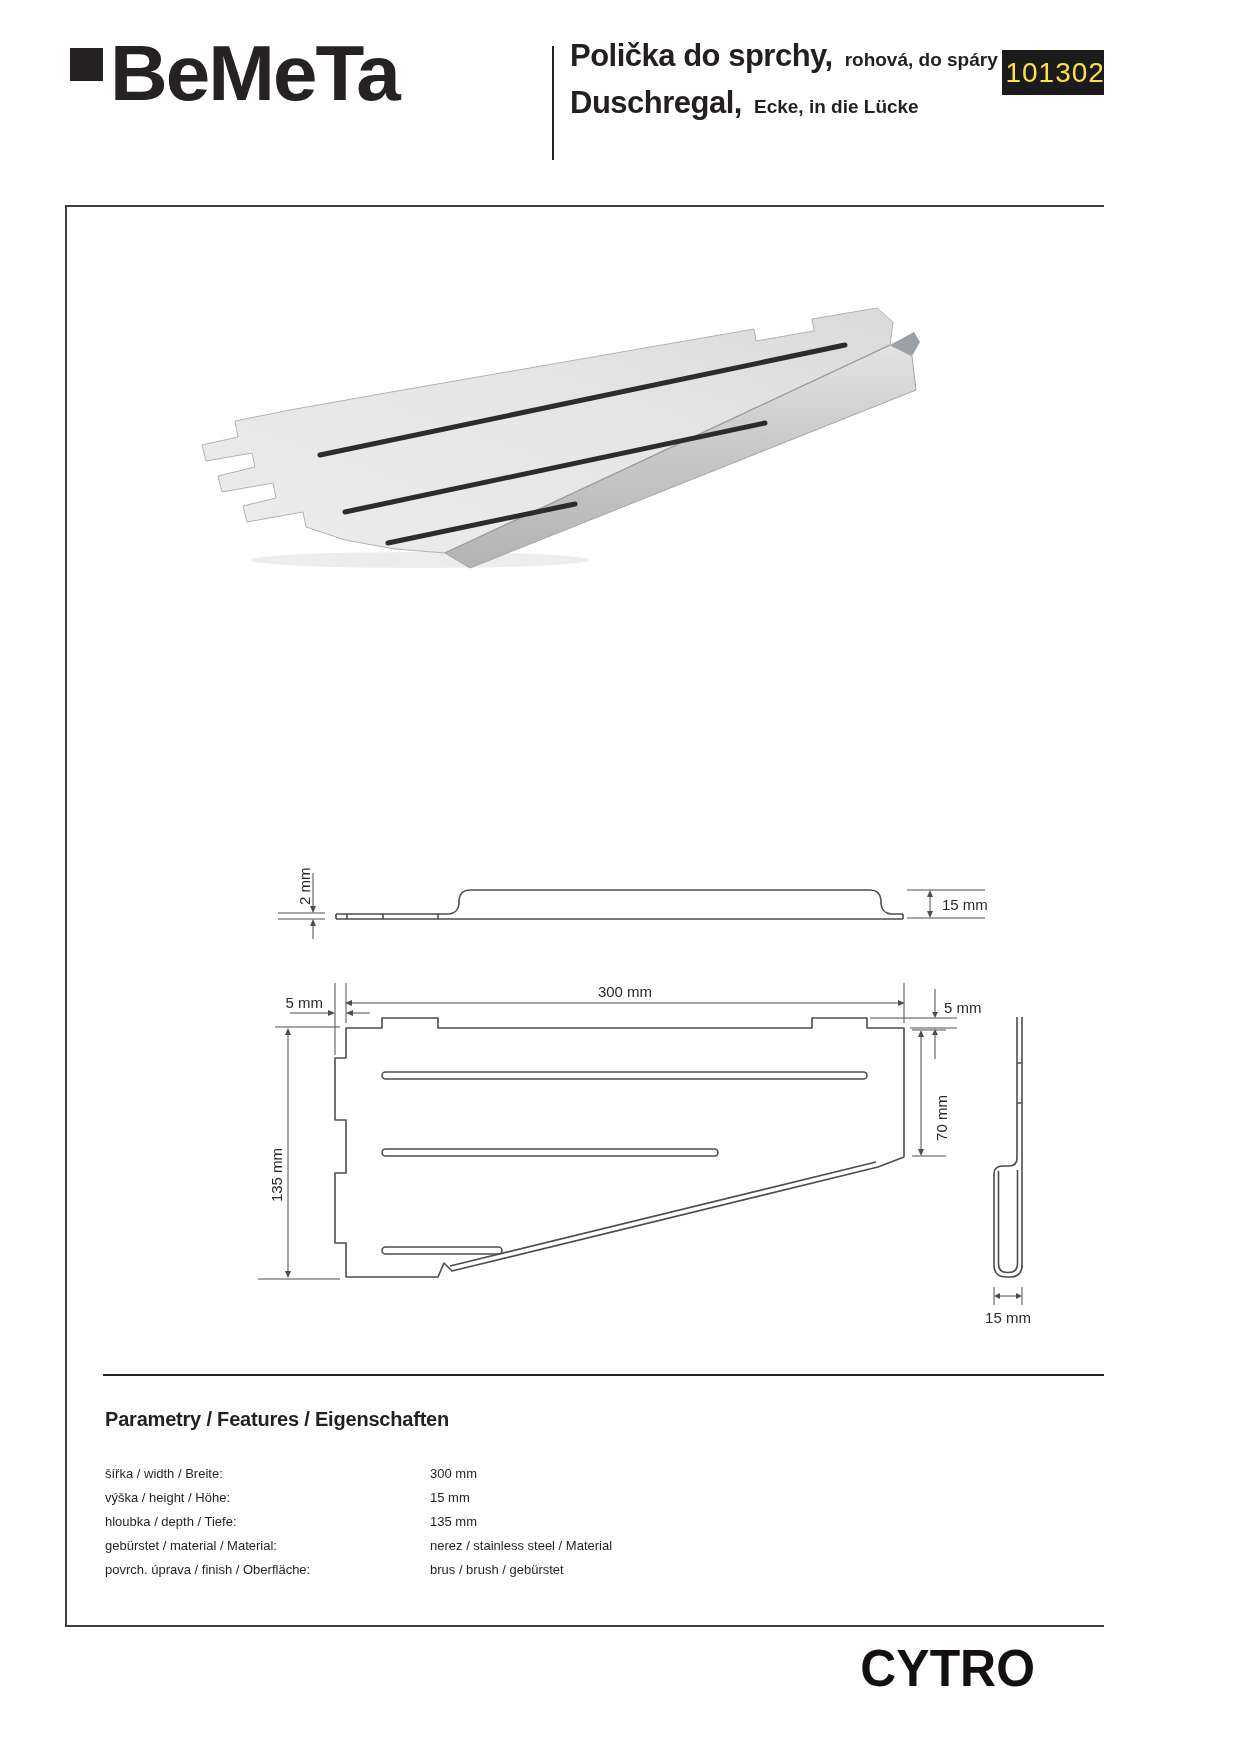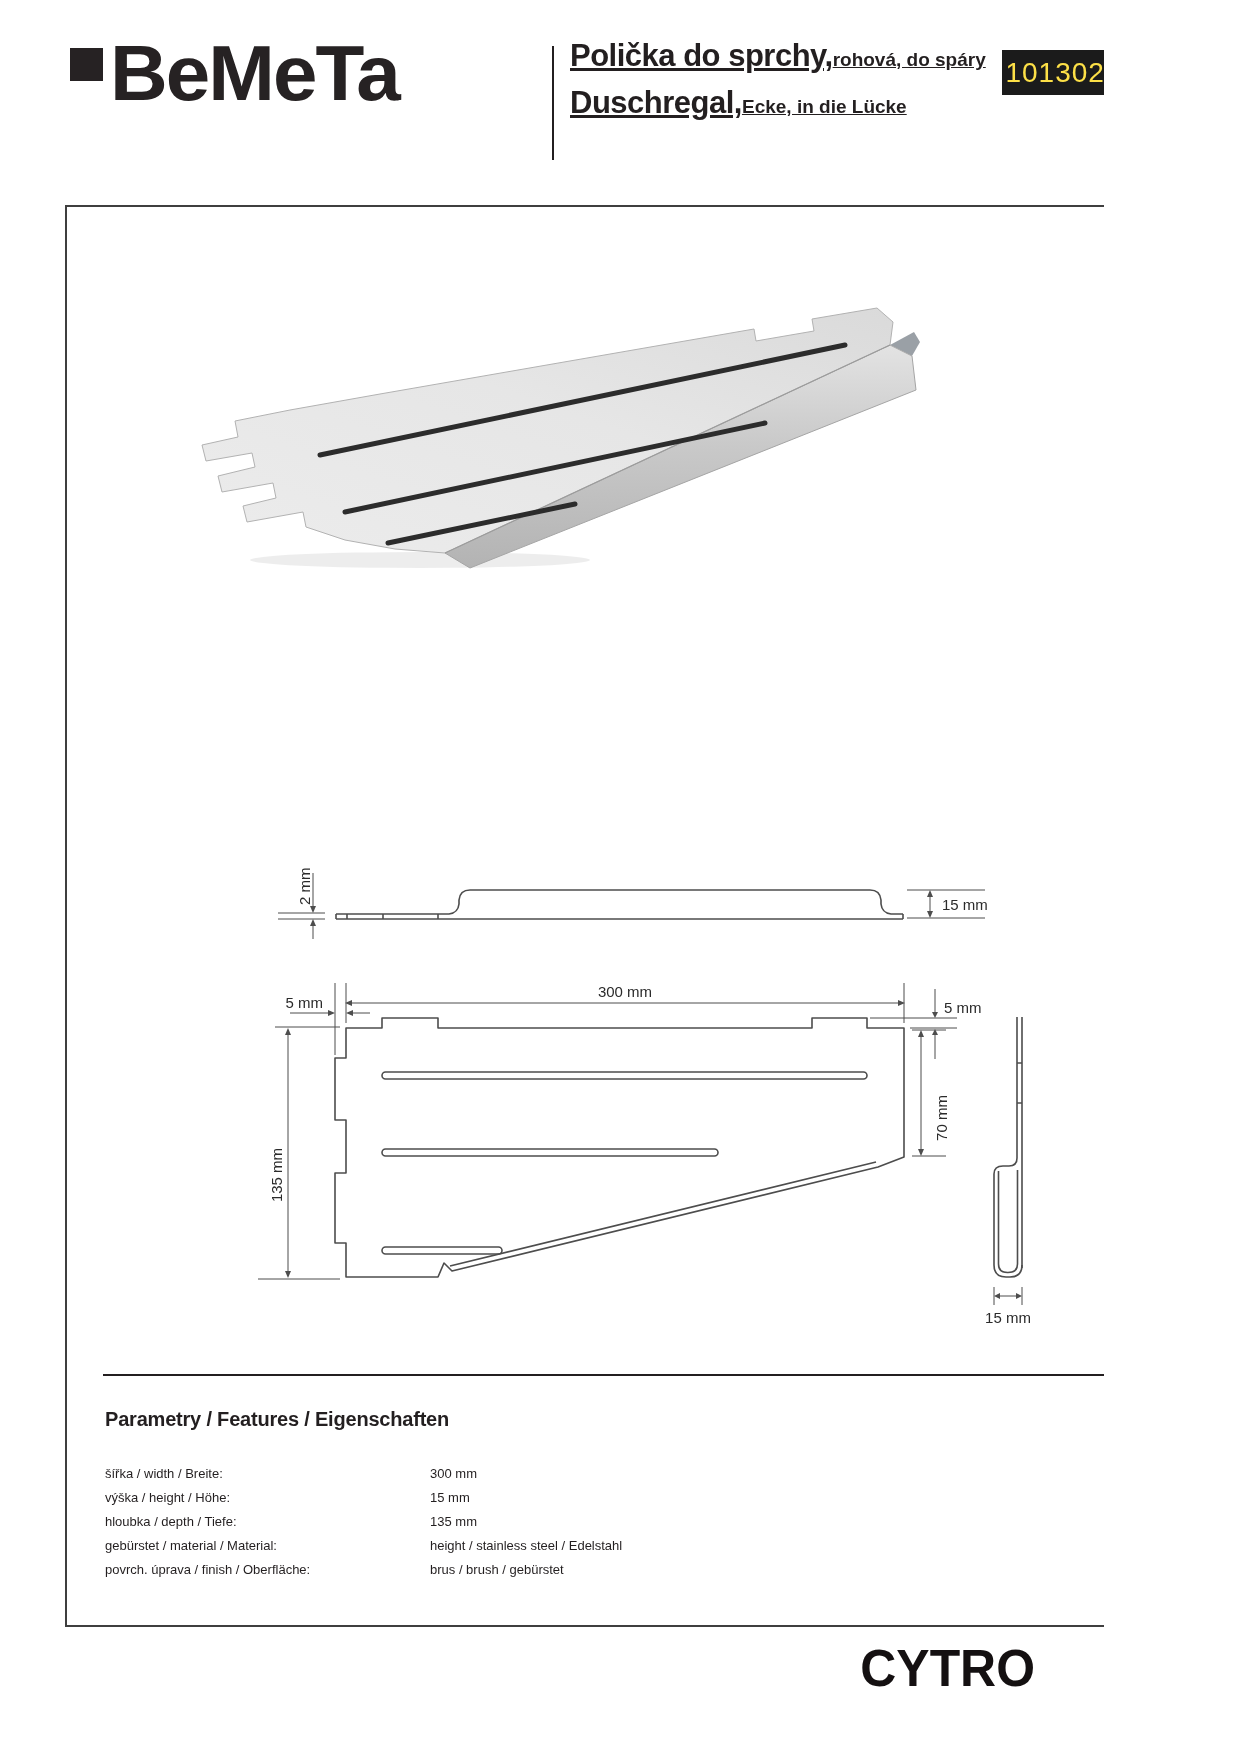--- a/index.html
+++ b/index.html
@@ -5,21 +5,21 @@
   html,body{margin:0;padding:0;background:#ffffff;}
   body{font-family:"Liberation Sans", sans-serif;color:#231f20;}
   .page{position:relative;width:1104px;height:1754px;background:#fff;overflow:hidden;}
 
   
   .logo-square{position:absolute;left:70px;top:48px;width:33px;height:33px;background:#262223;}
   .logo-text{position:absolute;left:110px;top:32px;font-size:80px;line-height:84px;font-weight:900;
              letter-spacing:-2px;color:#262223;transform:scaleY(.98);transform-origin:left top;}
   .title-divider{position:absolute;left:552px;top:46px;width:2px;height:114px;background:#231f20;}
   .titles{position:absolute;left:570px;top:38px;width:420px;}
-  .title-line{display:flex;align-items:baseline;gap:0;height:47px;text-decoration:underline;}
+  .title-line{display:flex;align-items:baseline;gap:12px;height:47px;}
   .title-main{font-size:31px;font-weight:700;letter-spacing:-.5px;white-space:nowrap;}
   .title-sub{font-size:19px;font-weight:700;white-space:nowrap;}
   .code-badge{position:absolute;left:1002px;top:50px;width:156px;height:45px;background:#1b1b1b;
               display:flex;align-items:center;justify-content:center;}
   .code-badge span{color:#fde047;font-size:28px;font-weight:400;letter-spacing:1px;}
 
   
   .main-box{position:absolute;left:65px;top:205px;width:1105px;height:1418px;border:2px solid #3f3f3f;background:#fff;}
 
   .photo{position:absolute;left:140px;top:290px;width:790px;height:280px;}
@@ -177,21 +177,21 @@
     <div class="param-row">
       <span class="param-label">výška / height / Höhe:</span>
       <span class="param-value">15 mm</span>
     </div>
     <div class="param-row">
       <span class="param-label">hloubka / depth / Tiefe:</span>
       <span class="param-value">135 mm</span>
     </div>
     <div class="param-row">
       <span class="param-label">gebürstet / material / Material:</span>
-      <span class="param-value">height / stainless steel / Edelstahl</span>
+      <span class="param-value">nerez / stainless steel / Material</span>
     </div>
     <div class="param-row">
       <span class="param-label">povrch. úprava / finish / Oberfläche:</span>
       <span class="param-value">brus / brush / gebürstet</span>
     </div>
   </div>
 
   <div class="series">CYTRO</div>
 
 </div>

